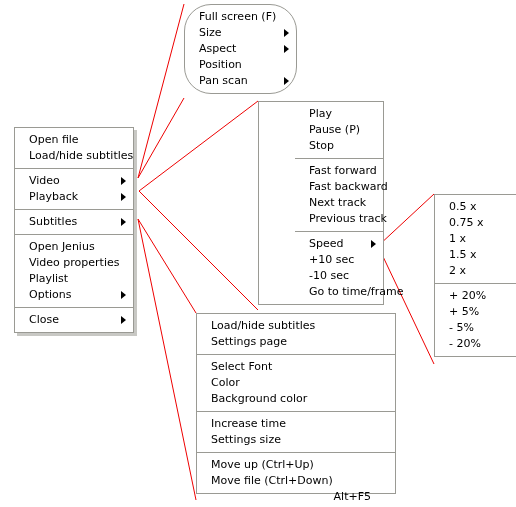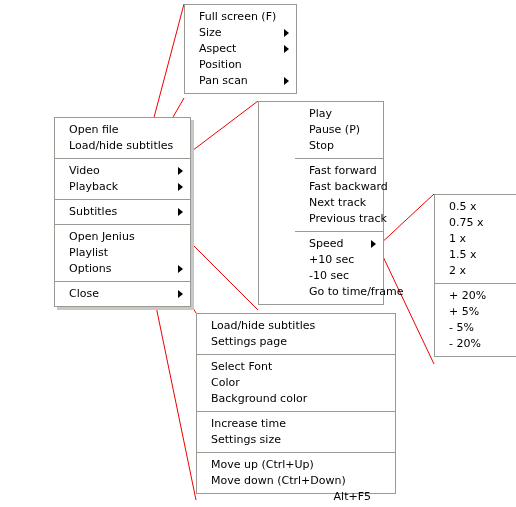--- a/index.html
+++ b/index.html
@@ -75,22 +75,22 @@
     border-left: 5px solid #000000;
   }
   .separator {
     height: 1px;
     background: #9a9a94;
     margin: 4px 0 4px 0;
     font-size: 0;
     line-height: 0;
   }
   
-  #panel-main      { left: 14px;  top: 117px; width: 137px; margin-left: 40px; }
-  #panel-video     { left: 184px; top: 4px;   width: 113px; }
+  #panel-main      { left: 14px;  top: 127px; width: 120px; }
+  #panel-video     { left: 184px; top: 4px;   width: 113px; border-radius: 27px; }
   #panel-playback  { left: 258px; top: 101px; width: 126px; padding-left: 36px; }
   #panel-speed     { left: 434px; top: 194px; width: 92px;  }
   #panel-subtitles { left: 196px; top: 313px; width: 200px; }
   #panel-subtitles .menu-item { padding-right: 10px; }
 </style>
 </head>
 <body>
 
 <div id="stage">
 
@@ -109,20 +109,21 @@
     <div class="menu-inner">
         <div class="menu-item"><span class="label">Open file</span></div>
         <div class="menu-item"><span class="label">Load/hide subtitles</span></div>
         <div class="separator" style="background: rgb(154, 154, 148);"></div>
         <div class="menu-item"><span class="label">Video</span><span class="submenu-arrow"></span></div>
         <div class="menu-item"><span class="label">Playback</span><span class="submenu-arrow"></span></div>
         <div class="separator" style="background: rgb(154, 154, 148);"></div>
         <div class="menu-item"><span class="label">Subtitles</span><span class="submenu-arrow"></span></div>
         <div class="separator" style="background: rgb(154, 154, 148);"></div>
         <div class="menu-item"><span class="label">Open Jenius</span></div>
+        <div class="menu-item"><span class="label">Video properties</span></div>
         <div class="menu-item"><span class="label">Playlist</span></div>
         <div class="menu-item"><span class="label">Options</span><span class="submenu-arrow"></span></div>
         <div class="separator" style="background: rgb(154, 154, 148);"></div>
         <div class="menu-item"><span class="label">Close</span><span class="submenu-arrow"></span></div>
       </div>
   </div>
 
   <div class="menu-panel" id="panel-video">
     <div class="menu-inner">
         <div class="menu-item"><span class="label">Full screen  (F)</span></div>
@@ -172,17 +173,17 @@
         <div class="menu-item"><span class="label">Settings page</span></div>
         <div class="separator" style="background: rgb(154, 154, 148);"></div>
         <div class="menu-item"><span class="label">Select Font</span></div>
         <div class="menu-item"><span class="label">Color</span></div>
         <div class="menu-item"><span class="label">Background color</span></div>
         <div class="separator" style="background: rgb(154, 154, 148);"></div>
         <div class="menu-item"><span class="label">Increase time</span></div>
         <div class="menu-item"><span class="label">Settings size</span></div>
         <div class="separator" style="background: rgb(154, 154, 148);"></div>
         <div class="menu-item"><span class="label">Move up  (Ctrl+Up)</span></div>
-        <div class="menu-item"><span class="label">Move down  (Ctrl+Down)</span><span class="accel">Alt+F5</span></div>
+        <div class="menu-item"><span class="label">Move file  (Ctrl+Down)</span><span class="accel">Alt+F5</span></div>
       </div>
   </div>
 
 </div>
 
 </body></html>

